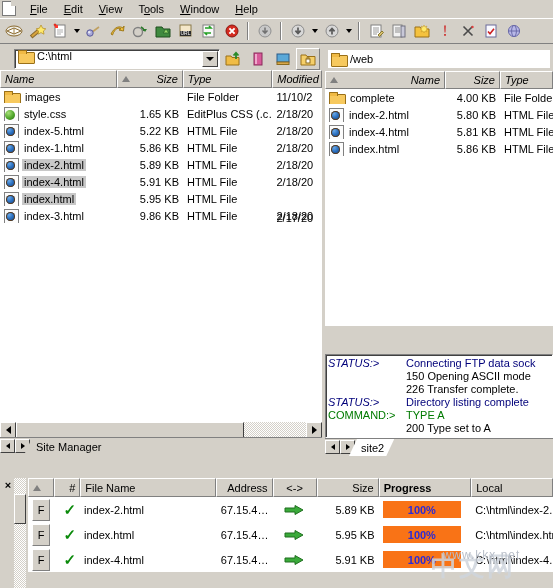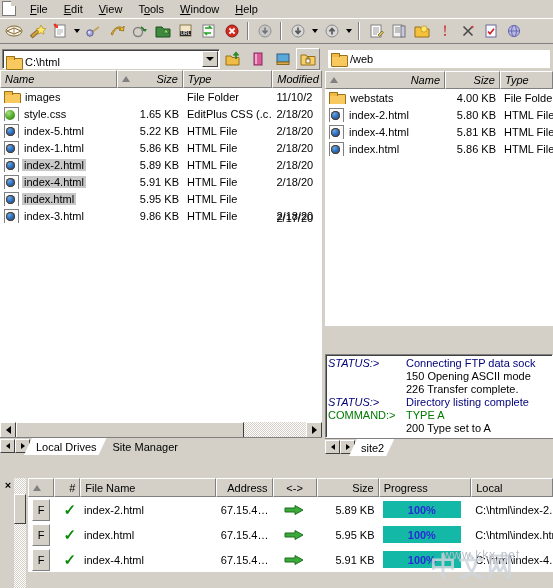--- a/index.html
+++ b/index.html
@@ -59,21 +59,21 @@
   .pane-local { position: absolute; left: 0; top: 0; width: 322px; height: 410px; }
   .splitter-v { position: absolute; left: 322px; top: 0; width: 3px; height: 410px; background: #d4d0c8; }
   .pane-remote { position: absolute; left: 325px; top: 1px; width: 228px; height: 410px; }
 
   
   .pathbar { height: 25px; display: flex; align-items: center; padding: 2px 2px 0 2px; }
   .path-combo {
     flex: 1; height: 20px; background: #fff;
     border: 1px solid #808080; border-right-color:#fff; border-bottom-color:#fff;
     box-shadow: inset 1px 1px 0 #404040;
-    display: flex; align-items: flex-end; padding-left: 3px; position: relative;
+    display: flex; align-items: flex-start; padding-left: 3px; position: relative; margin-left: 12px;
   }
   .path-combo .folder-ico { margin-right: 4px; }
   .path-text { font-size: 11px; }
   .combo-arrow {
     position: absolute; right: 1px; top: 1px; width: 16px; height: 16px;
     background: #d4d0c8; border: 1px solid #fff; border-right-color: #404040; border-bottom-color: #404040;
     display: flex; align-items: center; justify-content: center;
   }
   .combo-arrow::after { content:""; border-left:4px solid transparent; border-right:4px solid transparent; border-top:4px solid #000; }
   .path-btn { width: 24px; height: 22px; display:flex; align-items:center; justify-content:center; margin-left:1px;}
@@ -209,21 +209,21 @@
   .q-cell.right { justify-content:flex-end; }
   .q-cell.center { justify-content:center; }
   .q-fbtn {
     width:100%; height:22px; background:#d4d0c8; border:1px solid;
     border-color:#fff #808080 #808080 #fff;
     display:flex; align-items:center; justify-content:center; font-size:11px;
   }
   .check { color:#0a8a0a; font-size:15px; font-weight:bold; line-height:15px; }
   .arrow-svg { display:block; }
   .progress-bar {
-    width: calc(100% - 6px); height: 17px; background: #14b8a6;
+    width: calc(100% - 6px); height: 17px; background: #f97316;
     display:flex; align-items:center; justify-content:center;
     color:#2b2bd6; font-size:11px; font-weight:bold;
   }
   .wm {
     position:absolute; left:410px; top:548px; width:143px; text-align:center;
     color:#b9bfc9; font-size:12px; letter-spacing:1px; pointer-events:none;
   }
   .wm-glyph {
     position:absolute; left:398px; top:549px; width:150px; height:28px;
     color:#cfd5dd; font-size:26px; font-weight:bold; letter-spacing:2px;
@@ -538,23 +538,20 @@
         <div class="sb-btn left"></div>
         <div class="sb-track" style="display:flex;">
           <div class="sb-thumb" style="width:228px;"></div>
         </div>
         <div class="sb-btn right"></div>
       </div>
 
       <div class="tabstrip" style="position:absolute;left:0;bottom:0;width:322px;border-top:1px solid #808080;">
         <div class="tab-nav prev"></div>
         <div class="tab-nav next"></div>
-        <div class="tab active">
-          <span>Local Drives</span>
-        </div>
         <div class="tab">
           <span>Site Manager</span>
         </div>
       </div>
     </div>
 
     <div class="splitter-v"></div>
 
     <div class="pane-remote">
 
@@ -577,21 +574,21 @@
             <span>Type</span>
           </div>
         </div>
 
       <div class="lv-body" id="remote-body" style="height:237px;">
           <div class="lv-row">
             <div class="lv-cell" style="width: 120px;">
               <span class="lv-name">
                 <span class="folder-ico"></span>
                 <span class="icon-name-gap"></span>
-                <span class="label">webstats</span>
+                <span class="label">complete</span>
               </span>
             </div>
             <div class="lv-cell right" style="width: 55px;">4.00 KB</div>
             <div class="lv-cell" style="width: 53px;">File Folder</div>
           </div>
           <div class="lv-row">
             <div class="lv-cell" style="width: 120px;">
               <span class="lv-name">
                 <span class="file-ico html-ico"></span>
                 <span class="icon-name-gap"></span>
@@ -685,21 +682,21 @@
           </div>
           <div class="q-hcol right" style="width: 62px;">
             <span>Address</span>
           </div>
           <div class="q-hcol center" style="width: 48px;">
             <span>&lt;-&gt;</span>
           </div>
           <div class="q-hcol right" style="width: 68px;">
             <span>Size</span>
           </div>
-          <div class="q-hcol" style="width: 102px;">
+          <div class="q-hcol" style="width: 102px; font-weight: bold;">
             <span>Progress</span>
           </div>
           <div class="q-hcol" style="width: 90px;">
             <span>Local</span>
           </div>
         </div>
       <div id="queue-rows">
           <div class="q-row">
             <div class="q-cell center" style="width: 28px;">
               <div class="q-fbtn">F</div>

